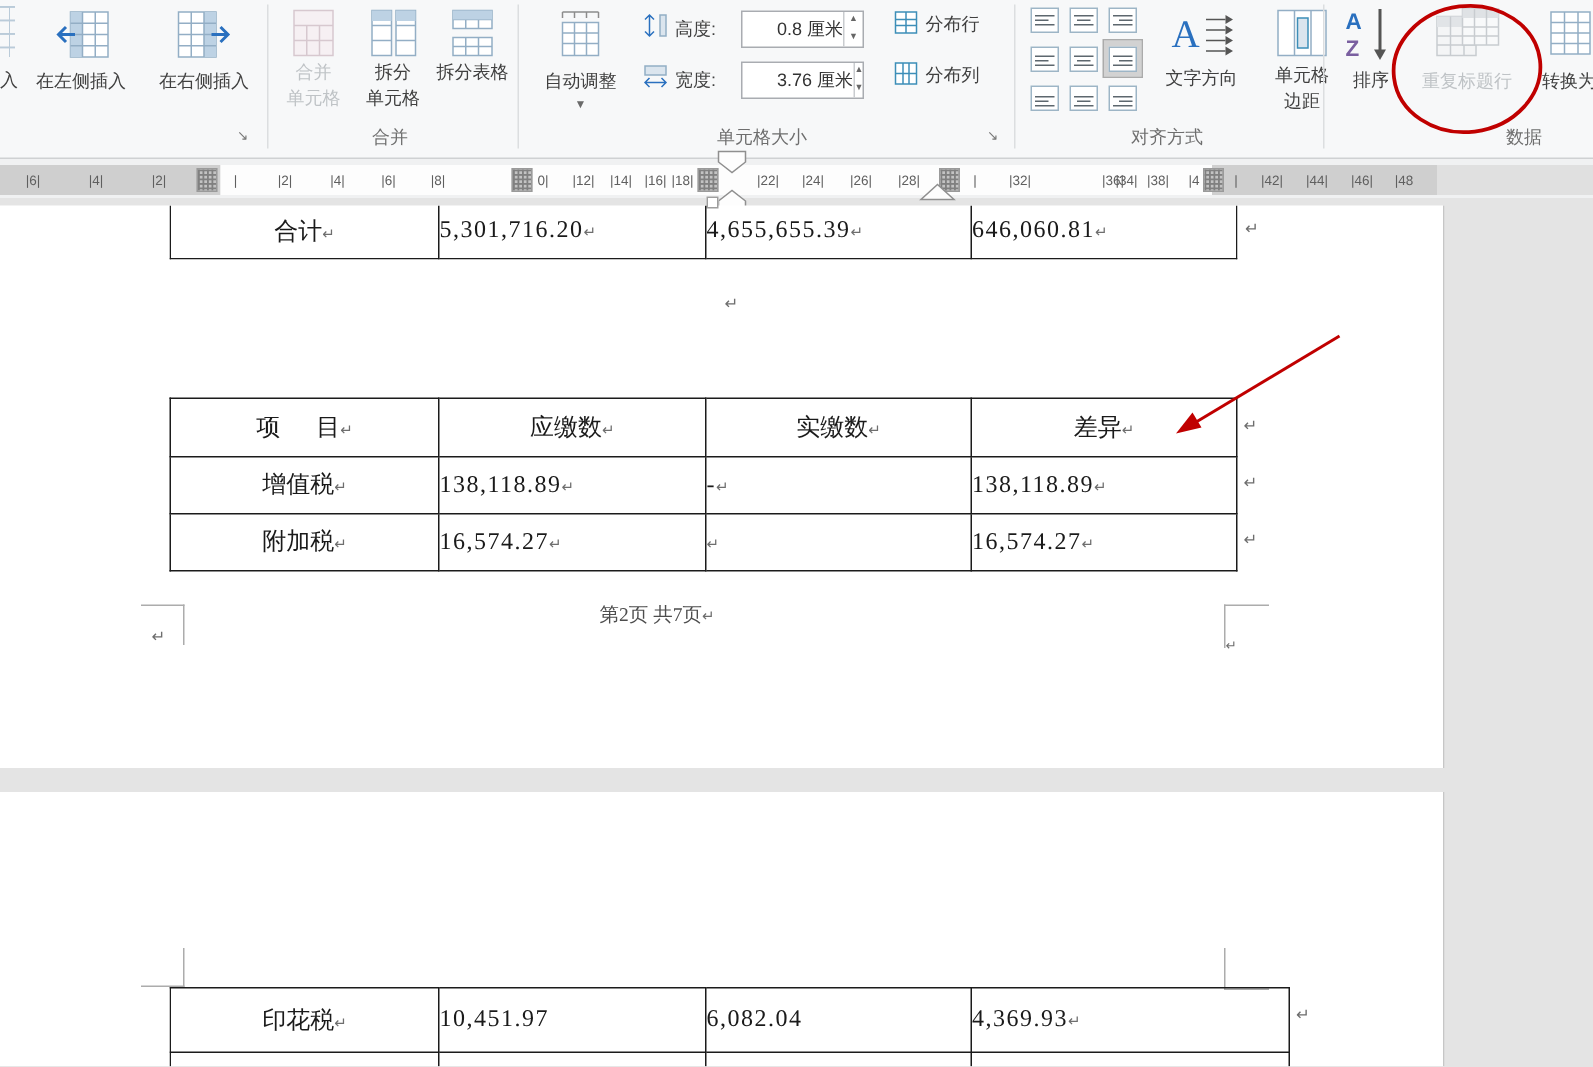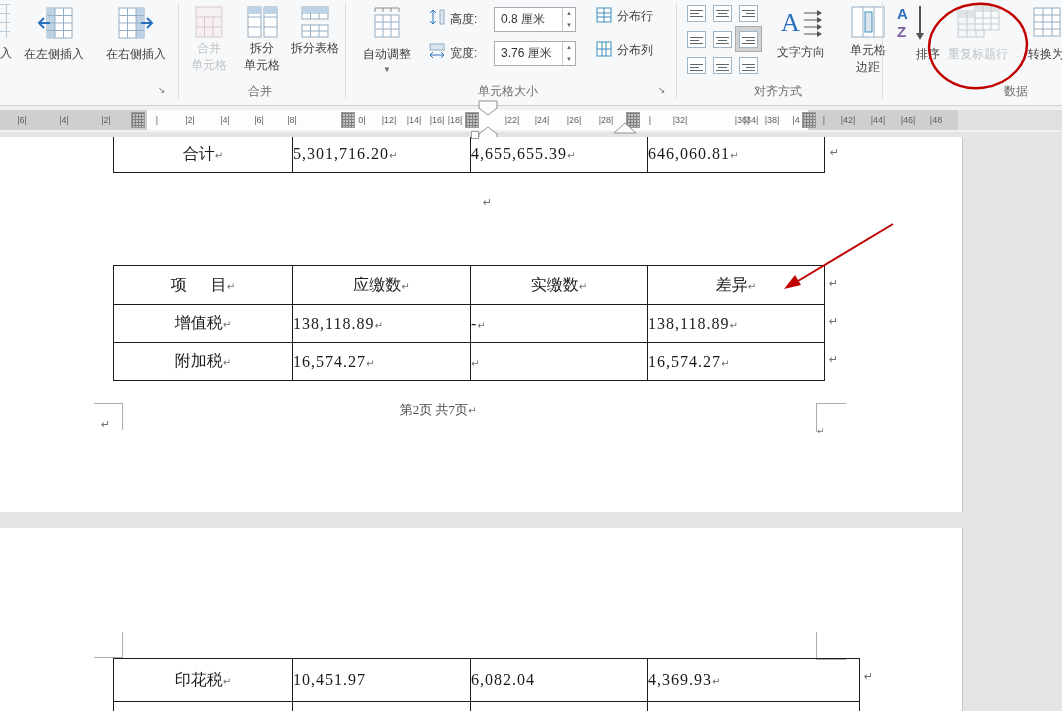--- a/index.html
+++ b/index.html
@@ -9,21 +9,21 @@
   .abs { position:absolute; }
 
   
   .ribbon { left:0; top:0; width:1062px; height:106px; background:#f7f8f9; border-bottom:1px solid #cfd1d3; }
   .vsep { width:1px; top:3px; height:96px; background:#dcdee0; }
   .btxt { font-size:12px; color:#404040; text-align:center; line-height:16px; white-space:nowrap; }
   .dis  { color:#bfc3c6; }
   .glabel { font-size:12px; color:#6e6e6e; white-space:nowrap; }
   .caret { font-size:8px; color:#6a6a6a; text-align:center; line-height:8px; }
   .spin { height:25px; width:82px; background:#fff; border:1px solid #a9acb1; font-size:12px; color:#333;
-          display:flex; align-items:center; }
+          display:flex; align-items:center;padding-left:17px; }
   .spin .val { flex:1; padding-left:6px; white-space:nowrap; }
   .spin .ud { width:13px; height:100%; border-left:1px solid #c9cccf; display:flex; flex-direction:column; }
   .spin .ud span { flex:1; font-size:6px; color:#666; text-align:center; line-height:11px; }
   .lau { width:12px; height:12px; font-size:9px; color:#777; line-height:12px; }
   .alnbtn { width:25px; height:24px; display:flex; align-items:center; justify-content:center; }
   .alnsel { background:#d2d2d2; outline:1px solid #ababab; }
   .alnbox { width:19px; height:17px; background:#fff; border:1px solid #9db5c6; display:flex;
             flex-direction:column; padding:2px 2px; }
   .alnbox i { display:block; height:1px; background:#5d676e; margin-top:2px; }
   .ln-l { align-self:flex-start; } .ln-c { align-self:center; } .ln-r { align-self:flex-end; }
@@ -264,21 +264,21 @@
 
     <div class="abs vsep" style="left:882px;"></div>
 
     <div class="abs" style="left:892px;top:2px;width:40px;height:76px;">
       <svg class="abs" style="left:4px;top:1px;" width="32" height="40">
         <text x="1" y="16" font-size="15" font-weight="bold" fill="#2a70bf" font-family="sans-serif">A</text>
         <text x="1" y="34" font-size="15" font-weight="bold" fill="#7a5fa0" font-family="sans-serif">Z</text>
         <path d="M24 3v29" stroke="#555" stroke-width="2" fill="none"></path>
         <path d="M20 30h8l-4 7z" fill="#555"></path>
       </svg>
-      <div class="abs btxt" style="left:16px;top:44px;width:40px;">排序</div>
+      <div class="abs btxt" style="left:2px;top:44px;width:40px;font-family:Liberation Mono, monospace;">排序</div>
     </div>
 
     <div class="abs" style="left:936px;top:2px;width:84px;height:76px;">
       <svg class="abs" style="left:19px;top:1px;" width="48" height="40">
         <rect x="3" y="8" width="26" height="26" fill="#f4f5f6" stroke="#c8ccd0"></rect>
         <rect x="3" y="8" width="26" height="7" fill="#e1e4e7"></rect>
         <path d="M3 21h26M3 27h26M12 8v26M21 8v26" stroke="#c8ccd0" fill="none"></path>
         <rect x="20" y="3" width="24" height="24" fill="#f8f9fa" stroke="#c8ccd0"></rect>
         <rect x="20" y="3" width="24" height="6" fill="#dfe2e5"></rect>
         <path d="M20 15h24M20 21h24M28 3v24M36 3v24" stroke="#c8ccd0" fill="none"></path>

